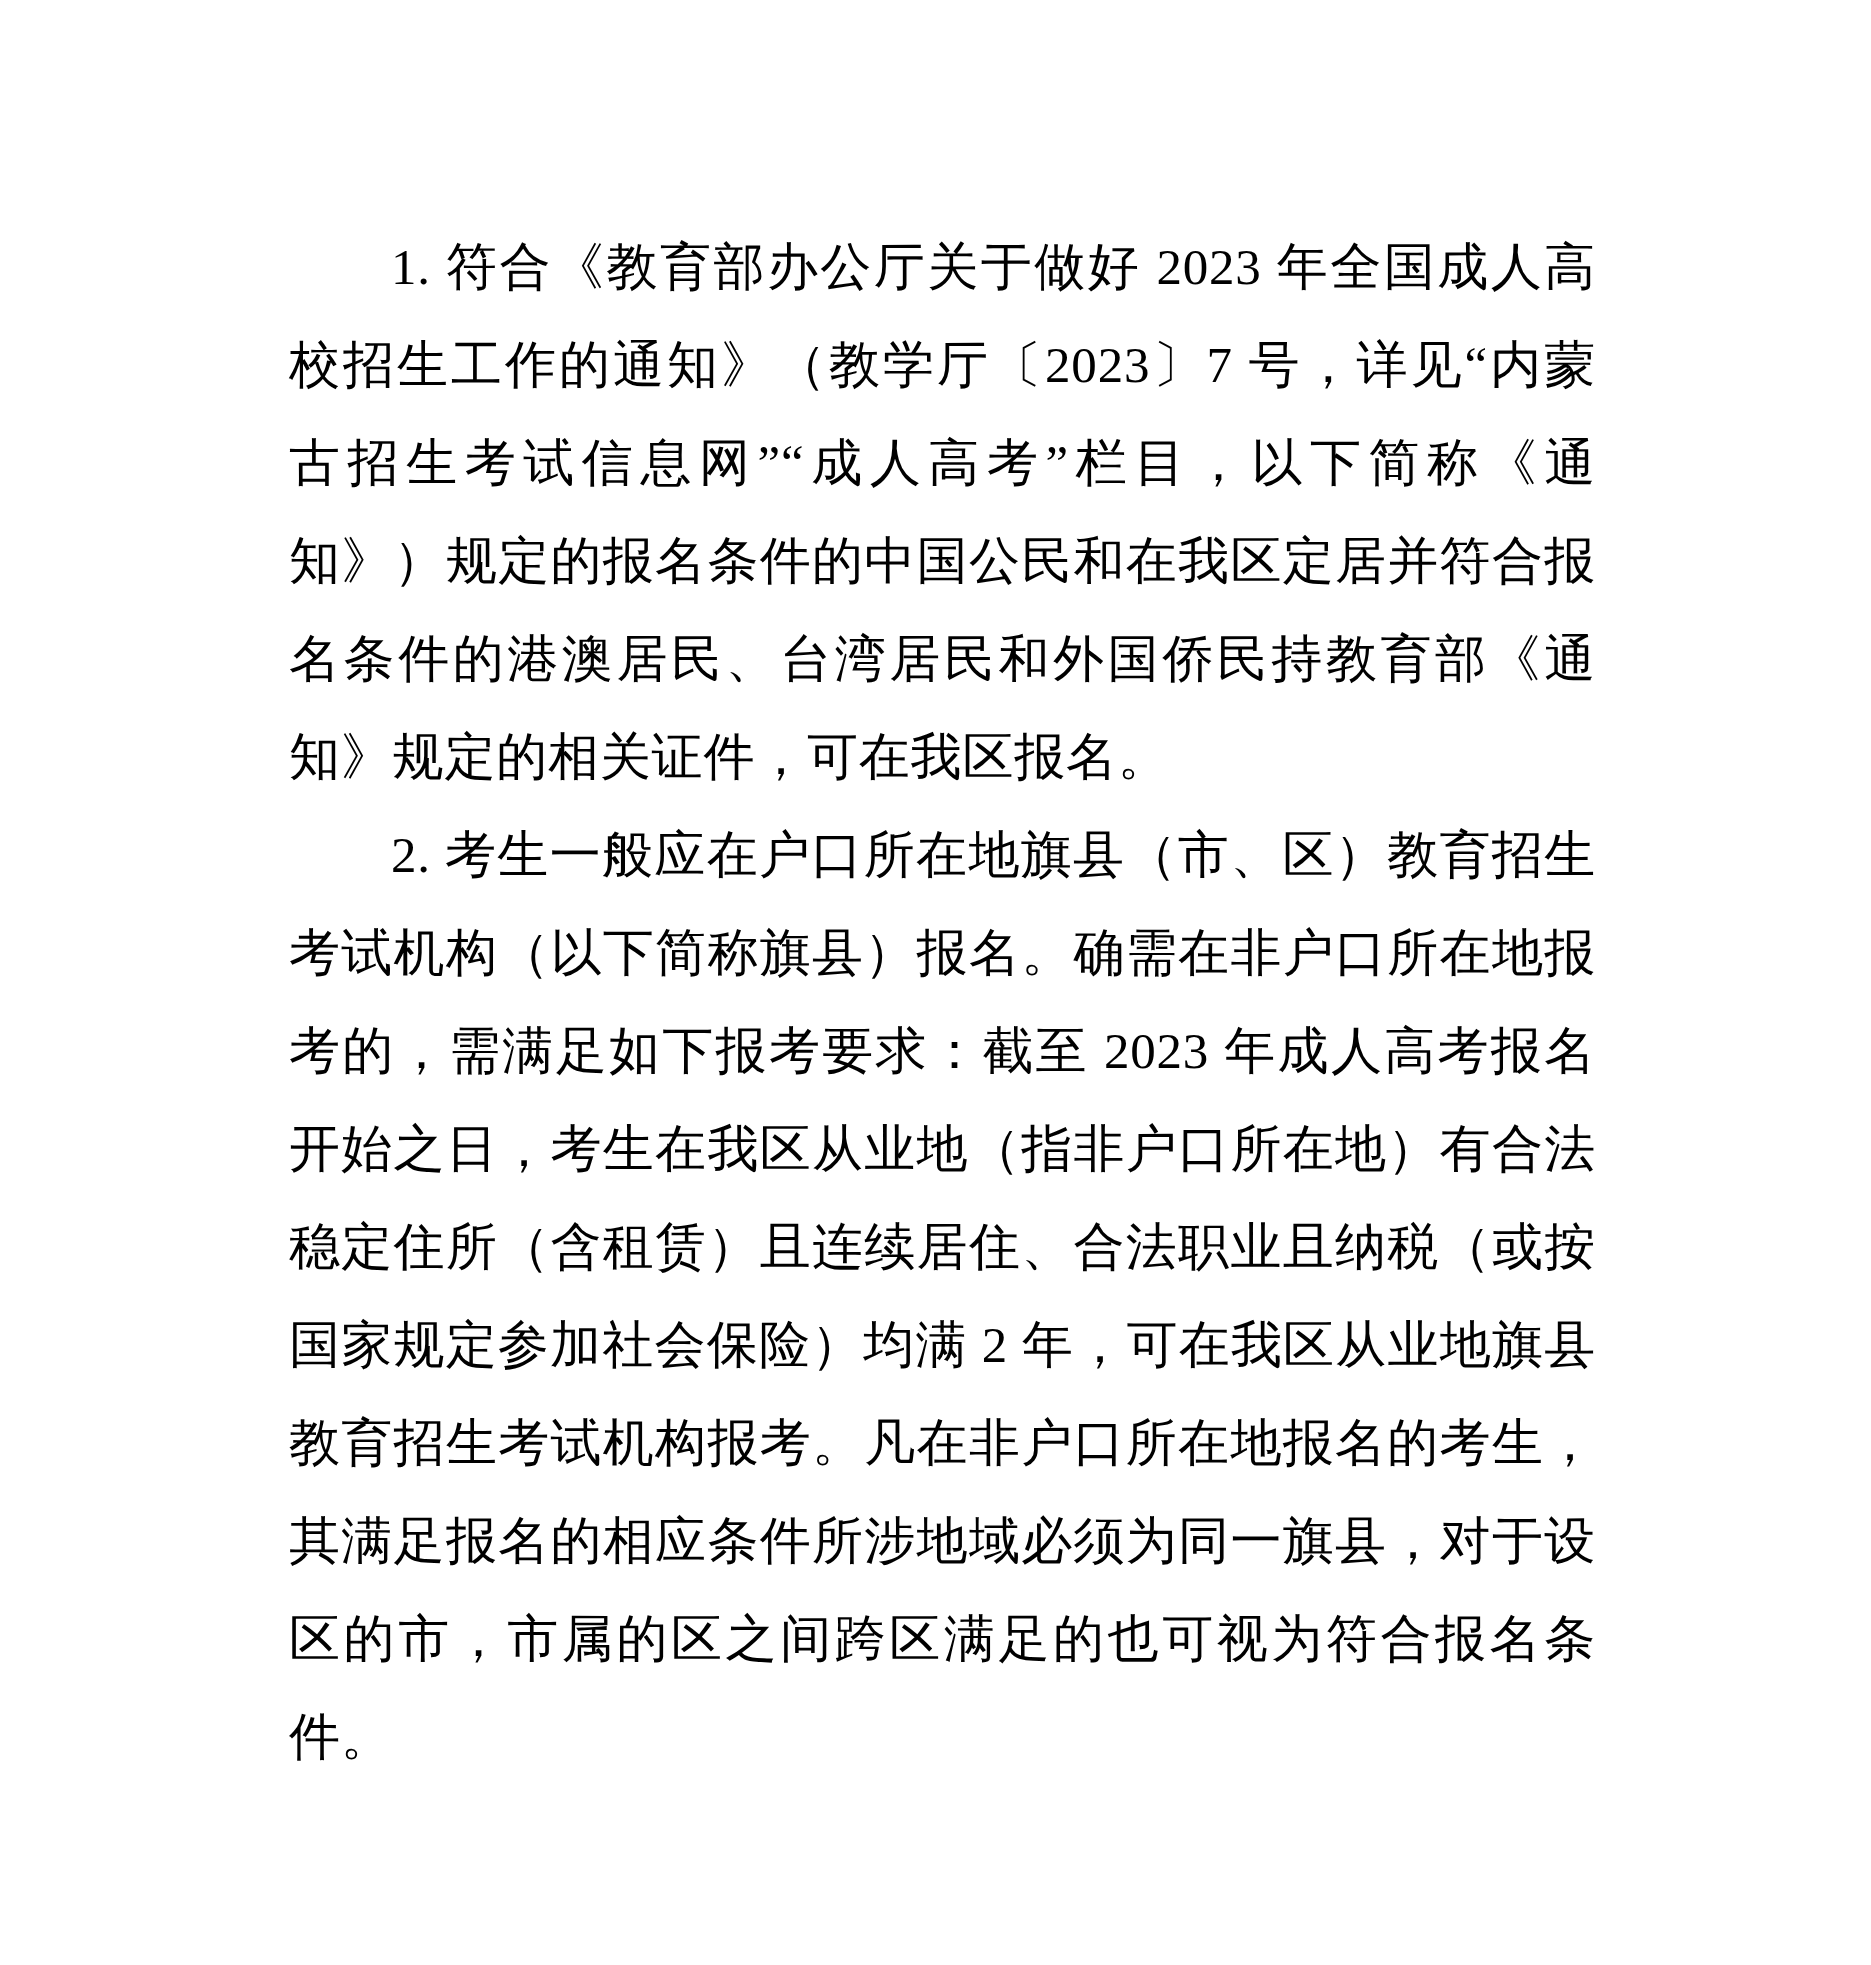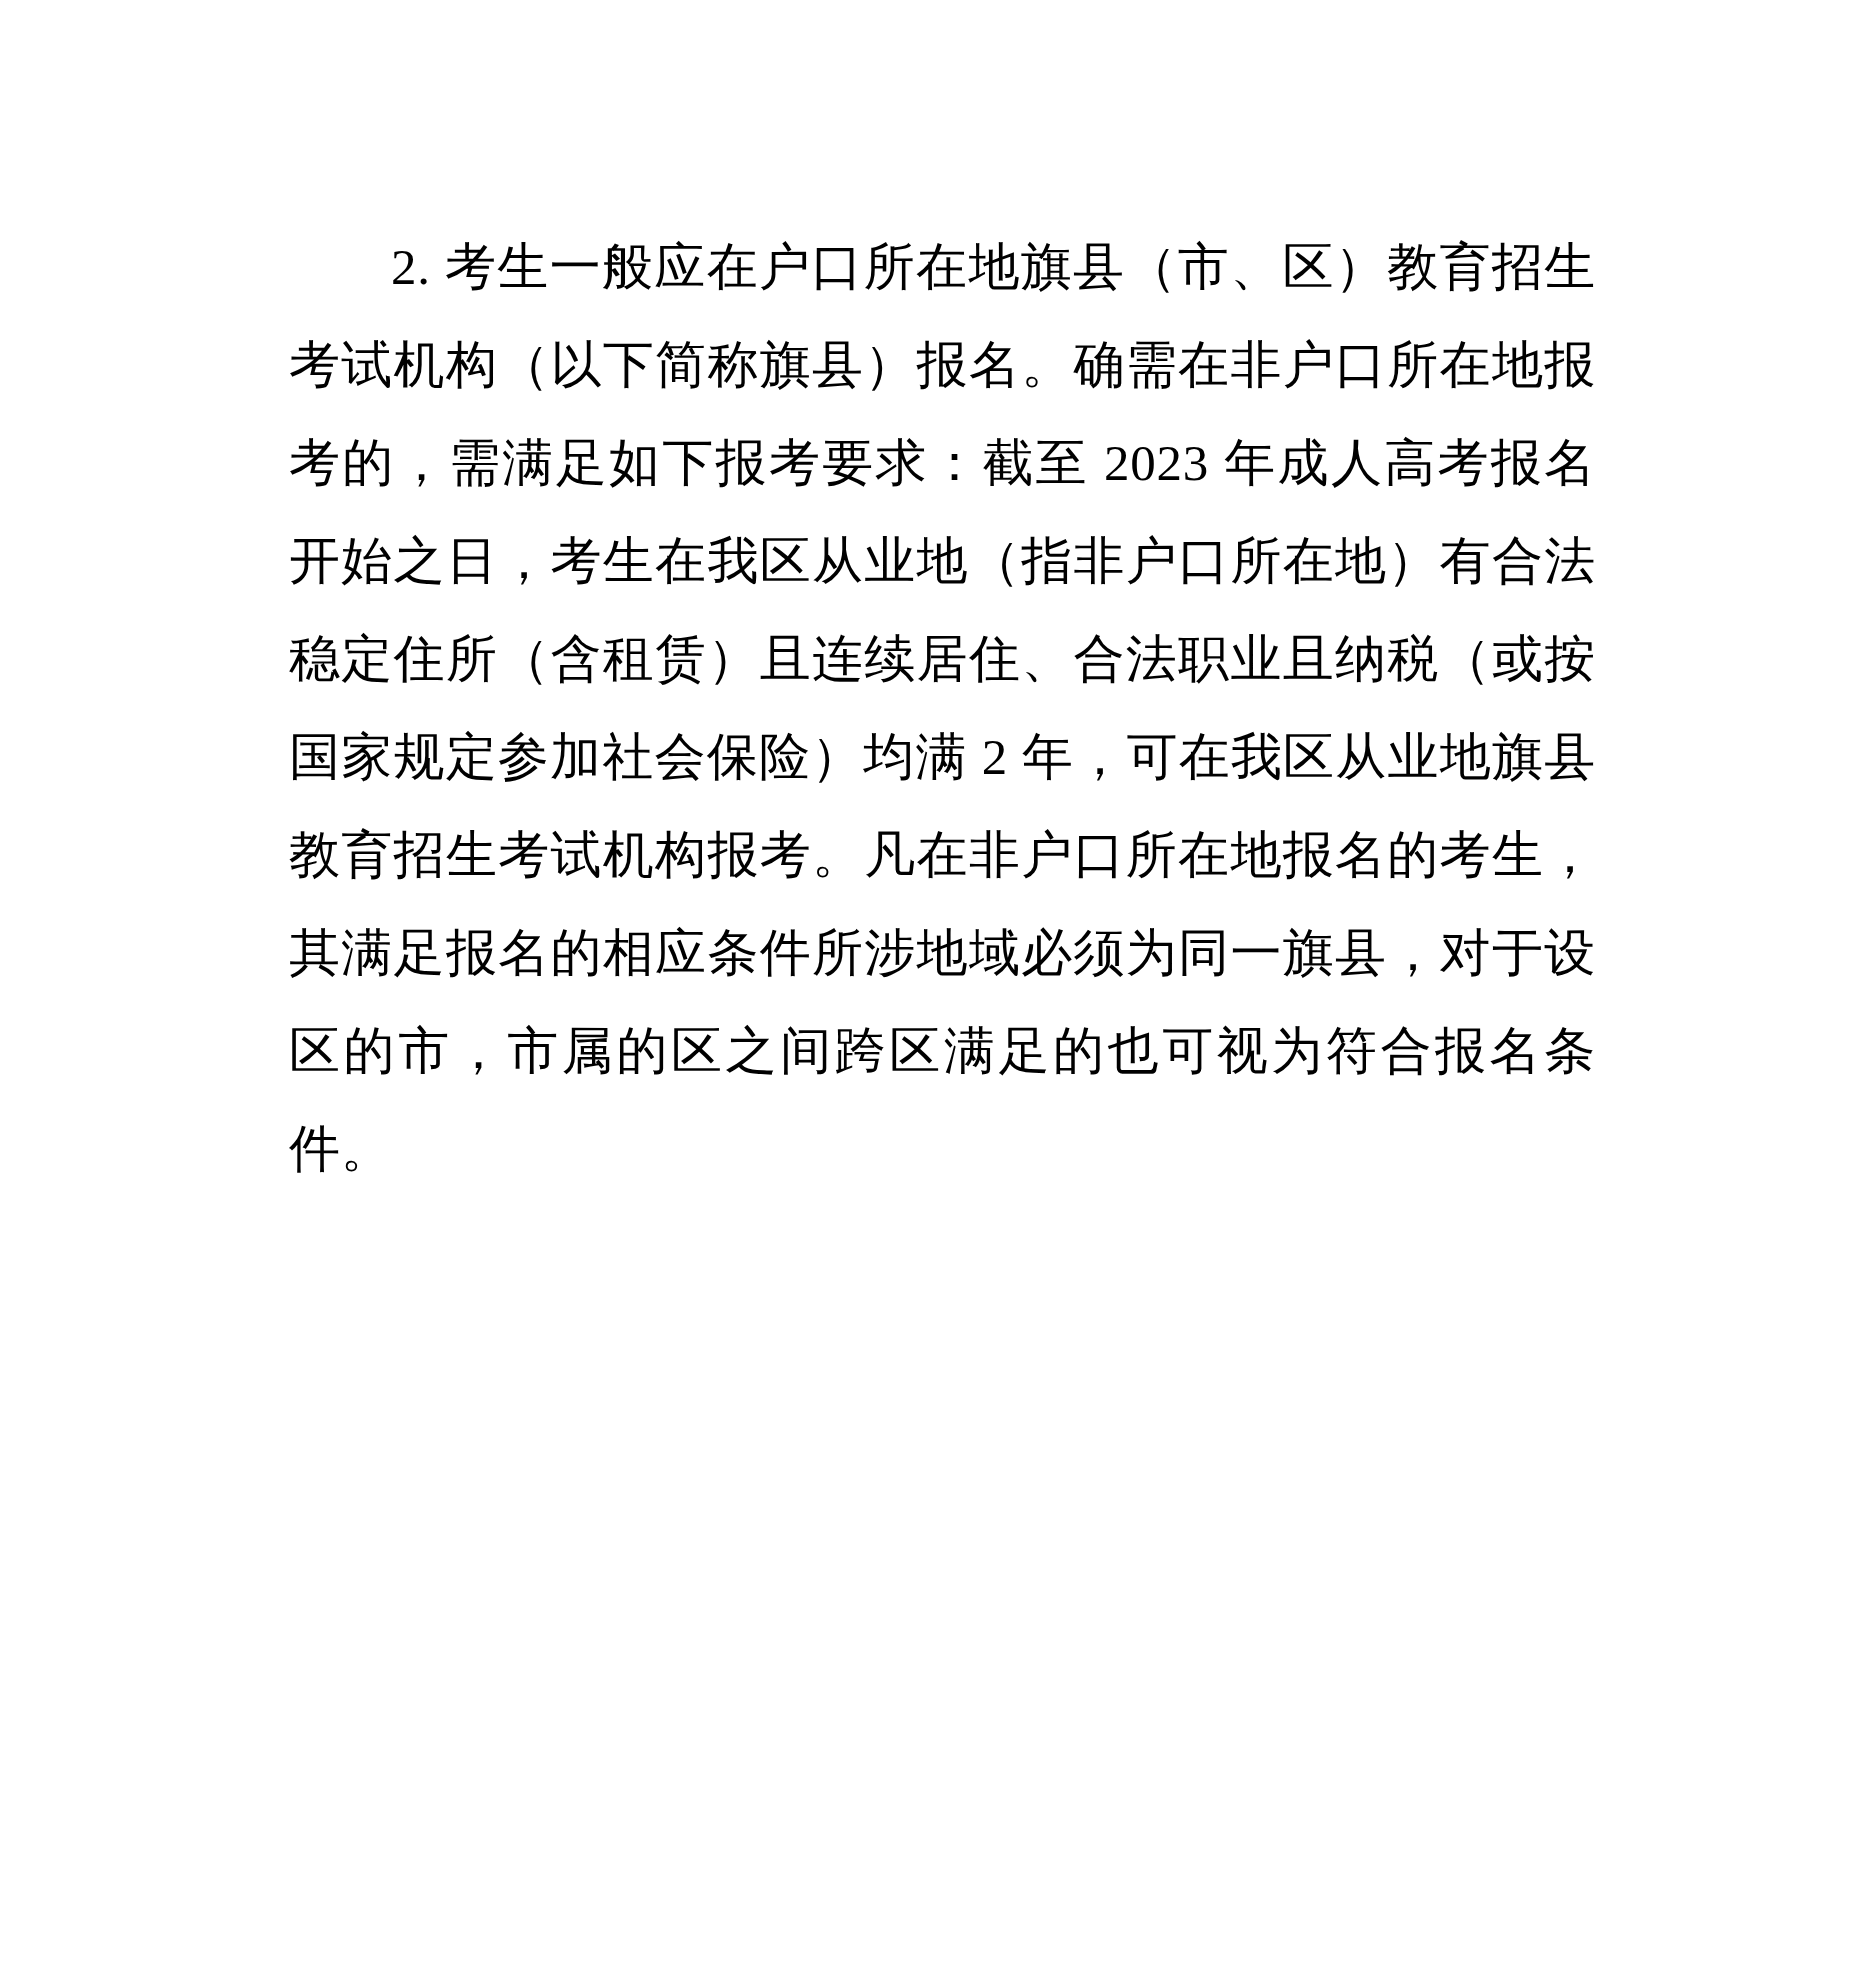--- a/index.html
+++ b/index.html
@@ -50,19 +50,20 @@
   }
 </style>
 </head>
 <body>
 
 <div class="page">
   <div class="content">
 
 
 
+    <p class="para">1. 符合《教育部办公厅关于做好 2023 年全国成人高校招生工作的通知》（教学厅〔2023〕7 号，详见“内蒙古招生考试信息网”“成人高考”栏目，以下简称《通知》）规定的报名条件的中国公民和在我区定居并符合报名条件的港澳居民、台湾居民和外国侨民持教育部《通知》规定的相关证件，可在我区报名。</p>
 
     <p class="para">2. 考生一般应在户口所在地旗县（市、区）教育招生考试机构（以下简称旗县）报名。确需在非户口所在地报考的，需满足如下报考要求：截至 2023 年成人高考报名开始之日，考生在我区从业地（指非户口所在地）有合法稳定住所（含租赁）且连续居住、合法职业且纳税（或按国家规定参加社会保险）均满 2 年，可在我区从业地旗县教育招生考试机构报考。凡在非户口所在地报名的考生，其满足报名的相应条件所涉地域必须为同一旗县，对于设区的市，市属的区之间跨区满足的也可视为符合报名条件。</p>
 
   </div>
 
 </div>
 
 
 </body></html>

